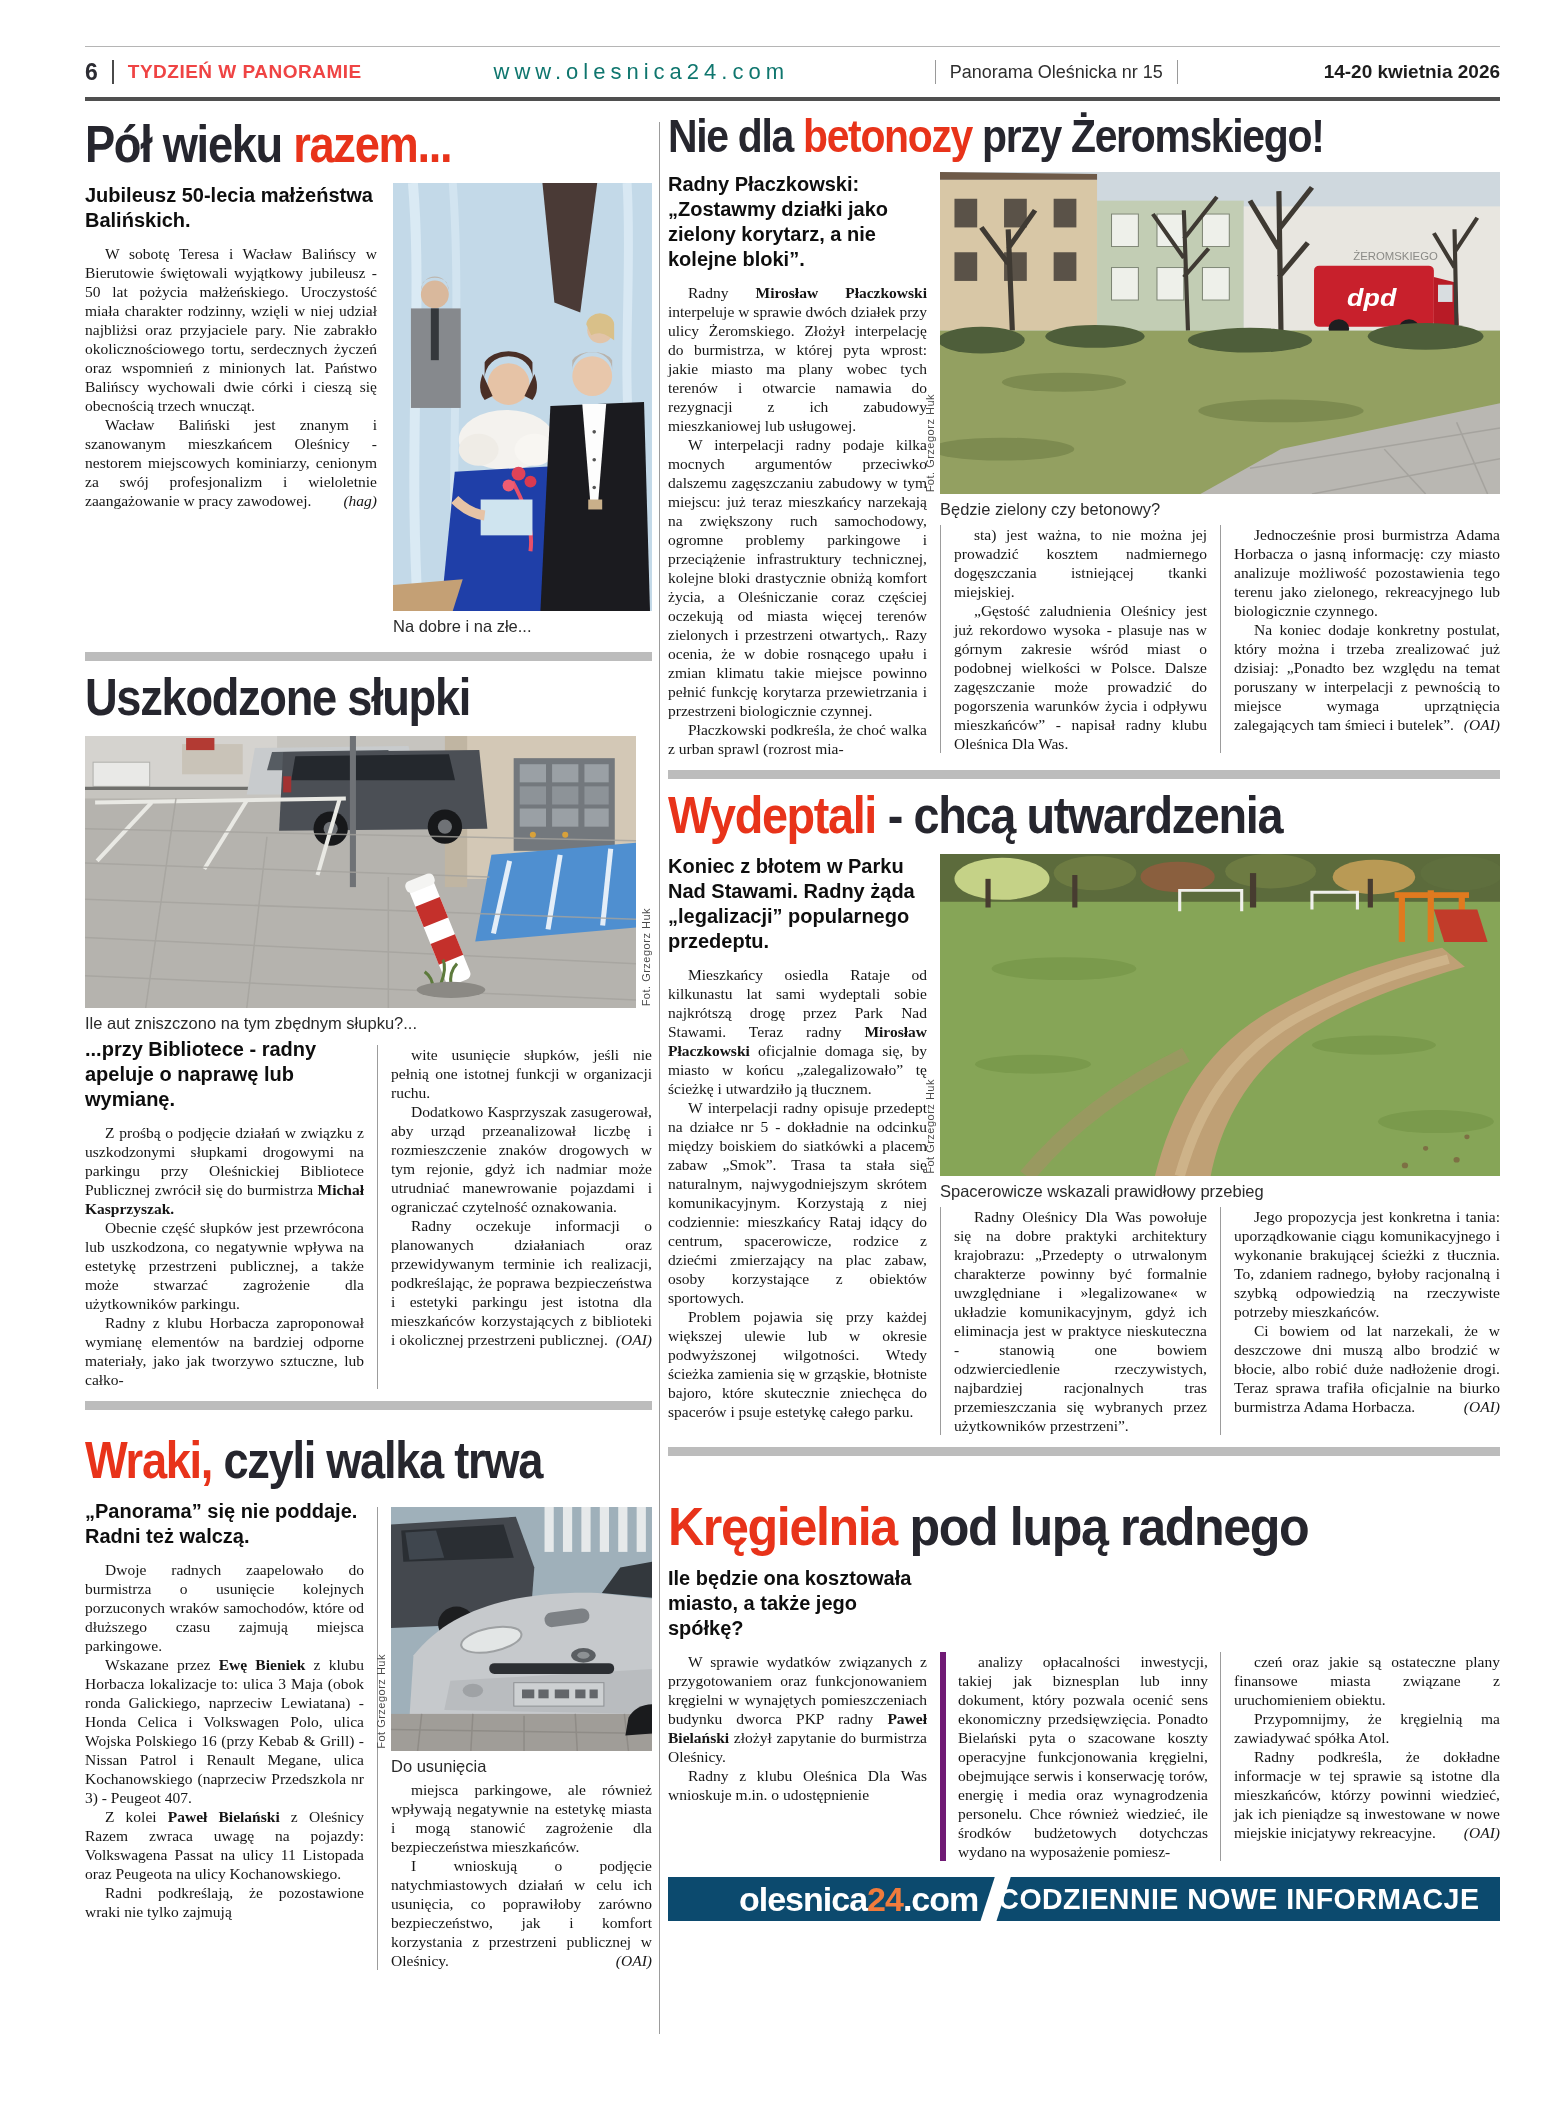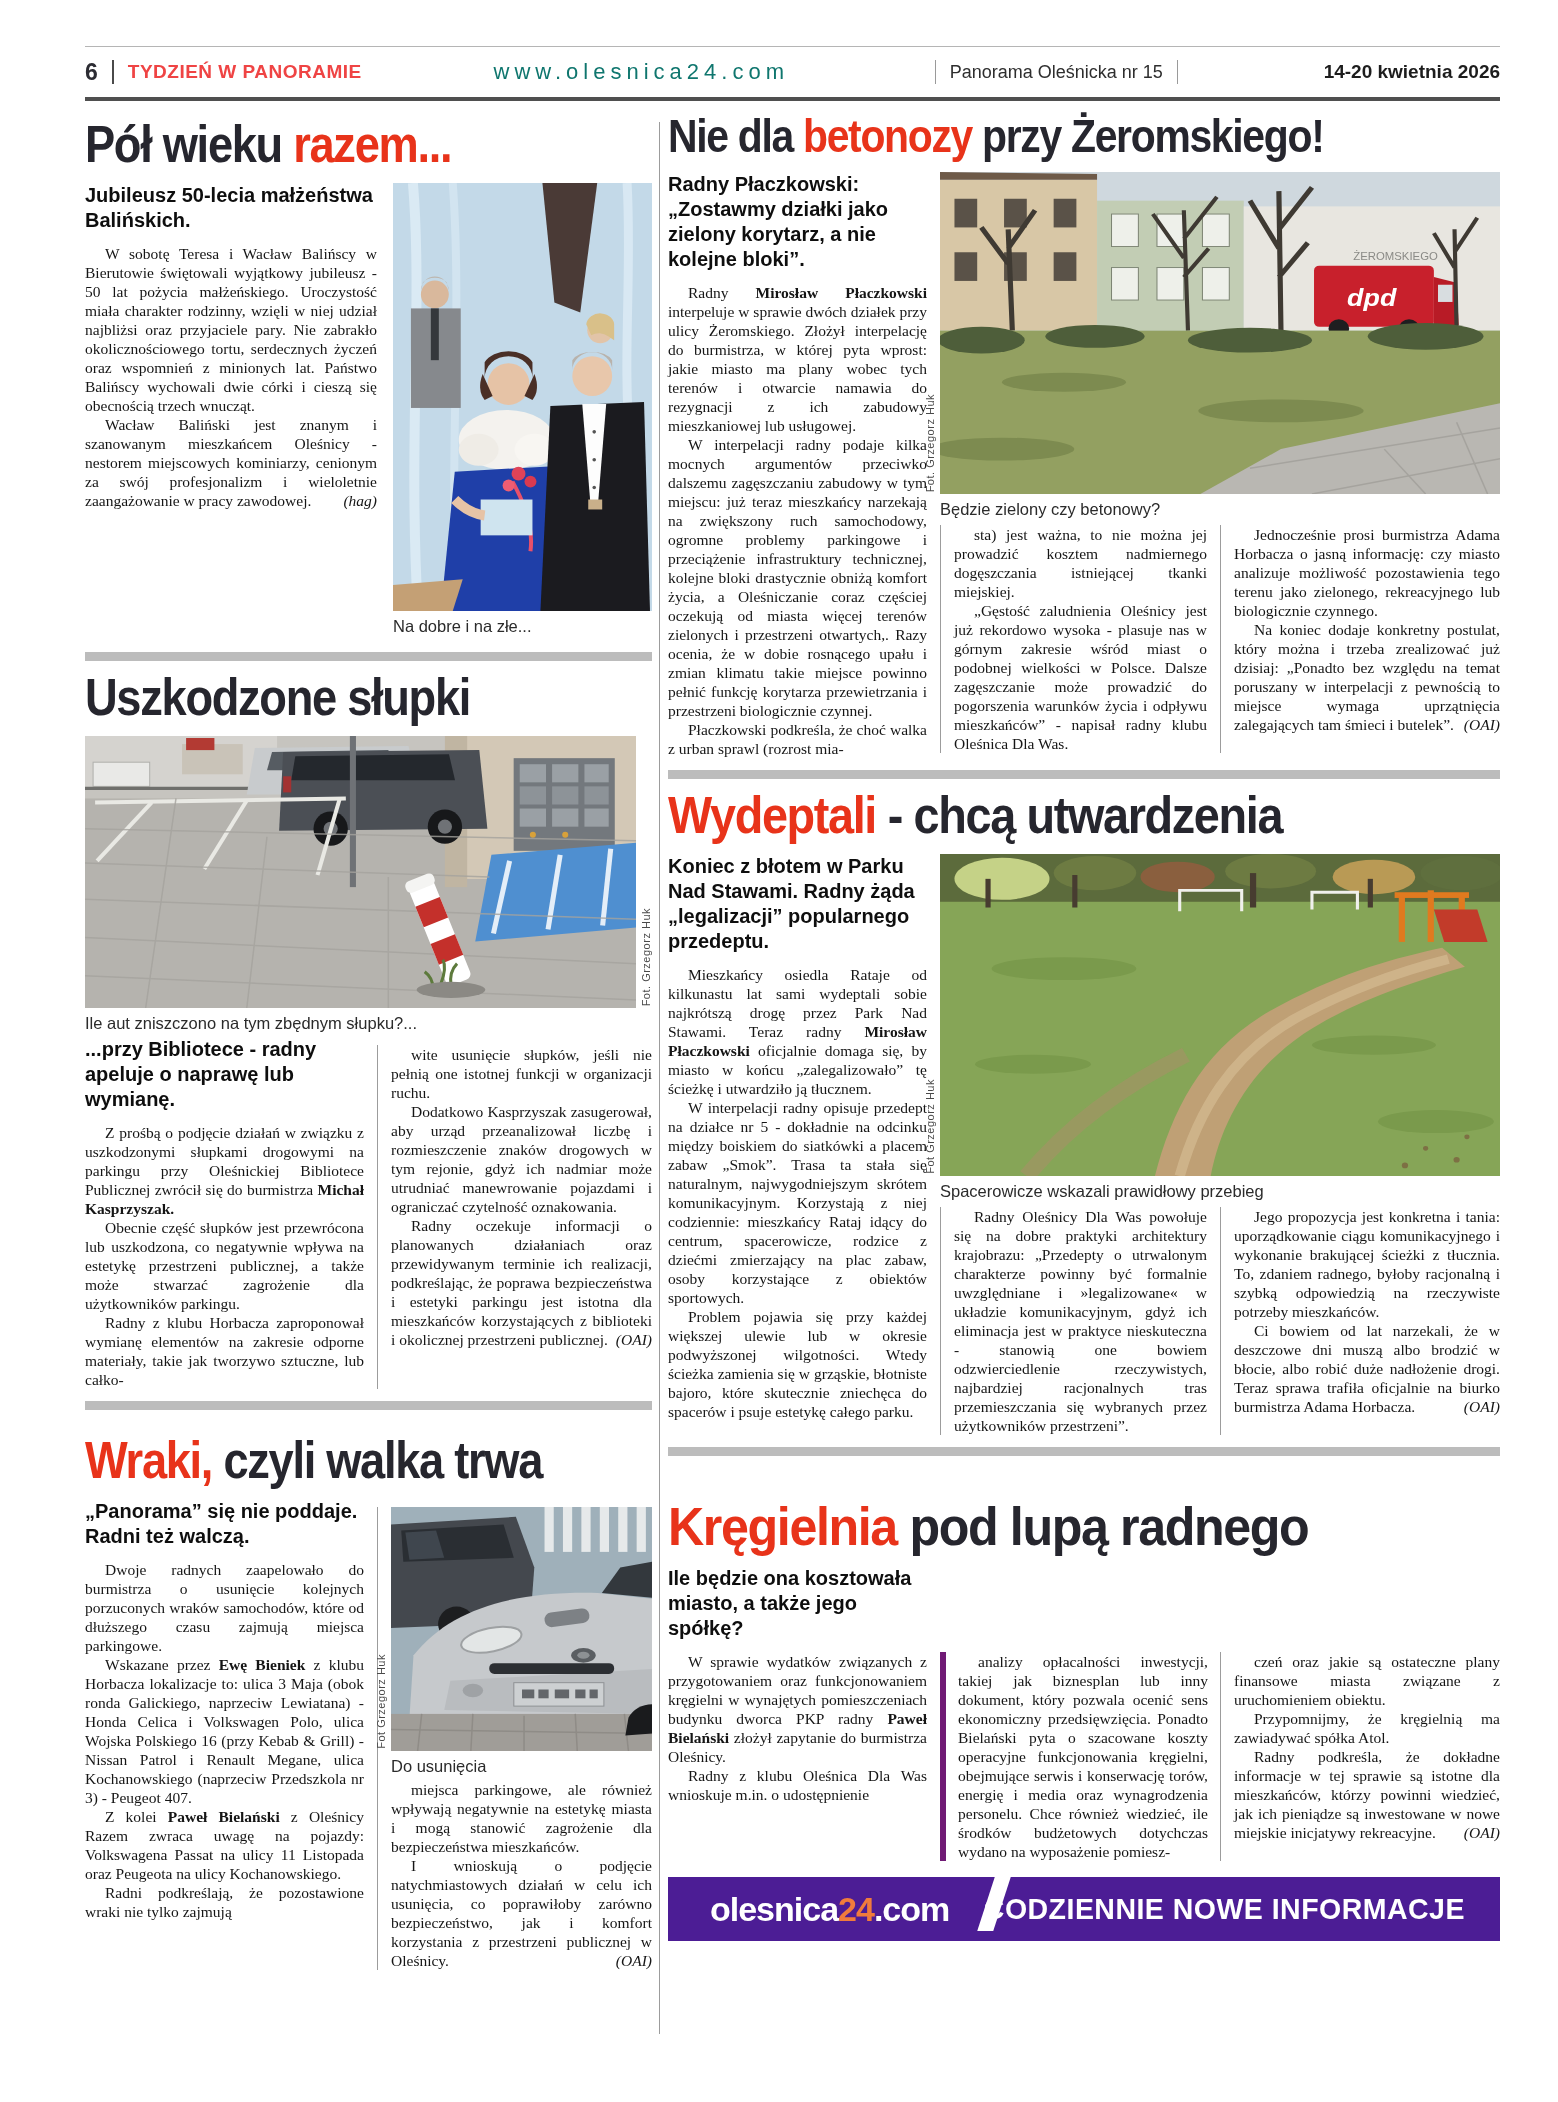--- a/index.html
+++ b/index.html
@@ -61,22 +61,22 @@
   .a2-photo,.a4-photo{height:322px;}
   .twocol{display:grid;grid-template-columns:1fr 1fr;margin-top:2px;}
   .twocol .ca{border-left:1px solid #9c9c9c;padding:0 13px;}
   .twocol .cb{border-left:1px solid #9c9c9c;padding-left:13px;}
   .a6-cols{display:grid;grid-template-columns:272px 1fr 1fr;}
   .a6-cols .c1{padding-right:13px;}
   .a6-cols .c2{border-left:6px solid #701a75;padding:0 12px;}
   .a6-cols .c3{border-left:1px solid #9c9c9c;padding-left:13px;}
   .a6-lead{max-width:270px;}
   
-  .banner{margin-top:16px;height:64px;background:#4c1d95;display:flex;align-items:center;
-          font-family:"Liberation Sans",sans-serif;position:relative;}
+  .banner{margin-top:16px;height:44px;background:#0c4a6e;display:flex;align-items:center;
+          font-family:"Liberation Sans",sans-serif;position:relative;padding-left:29px;}
   .logo{padding-left:42px;font-weight:bold;font-size:34px;color:#ffffff;letter-spacing:-1px;}
   .logo .num{color:#f07b3c;}
   .notch{position:absolute;left:318px;top:0;width:16px;height:54px;background:#ffffff;transform:skewX(-18deg);}
   .slogan{flex:1;text-align:center;color:#ffffff;font-weight:bold;font-size:30px;letter-spacing:.5px;
           transform:scaleX(.95);}
 </style>
 </head>
 <body>
 
 <div class="page">
@@ -235,21 +235,21 @@
         </svg>
         <div class="credit cr-right">Fot. Grzegorz Huk</div>
       </div>
       <div class="cap">Ile aut zniszczono na tym zbędnym słupku?...</div>
       <div class="cols2-a3">
         <div class="c1">
           <p class="lead">...przy Bibliotece - radny apeluje o naprawę lub wymianę.</p>
           <div>
               <p class="bp">Z prośbą o podjęcie działań w związku z uszkodzonymi słupkami drogowymi na parkingu przy Oleśnickiej Bibliotece Publicznej zwrócił się do burmistrza <strong>Michał Kasprzyszak.</strong></p>
               <p class="bp">Obecnie część słupków jest przewrócona lub uszkodzona, co negatywnie wpływa na estetykę przestrzeni publicznej, a także może stwarzać zagrożenie dla użytkowników parkingu.</p>
-              <p class="bp">Radny z klubu Horbacza zaproponował wymianę elementów na zakresie odporne materiały, takie jak tworzywo sztuczne, lub całko-</p>
+              <p class="bp">Radny z klubu Horbacza zaproponował wymianę elementów na bardziej odporne materiały, jako jak tworzywo sztuczne, lub całko-</p>
             </div>
         </div>
         <div class="c2">
             <p class="bp">wite usunięcie słupków, jeśli nie pełnią one istotnej funkcji w organizacji ruchu.</p>
             <p class="bp">Dodatkowo Kasprzyszak zasugerował, aby urząd przeanalizował liczbę i rozmieszczenie znaków drogowych w tym rejonie, gdyż ich nadmiar może utrudniać manewrowanie pojazdami i ograniczać czytelność oznakowania.</p>
             <p class="bp">Radny oczekuje informacji o planowanych działaniach oraz przewidywanym terminie ich realizacji, podkreślając, że poprawa bezpieczeństwa i estetyki parkingu jest istotna dla mieszkańców korzystających z biblioteki i okolicznej przestrzeni publicznej.<span class="sig">(OAI)</span></p>
           </div>
       </div>
     </div>
 

